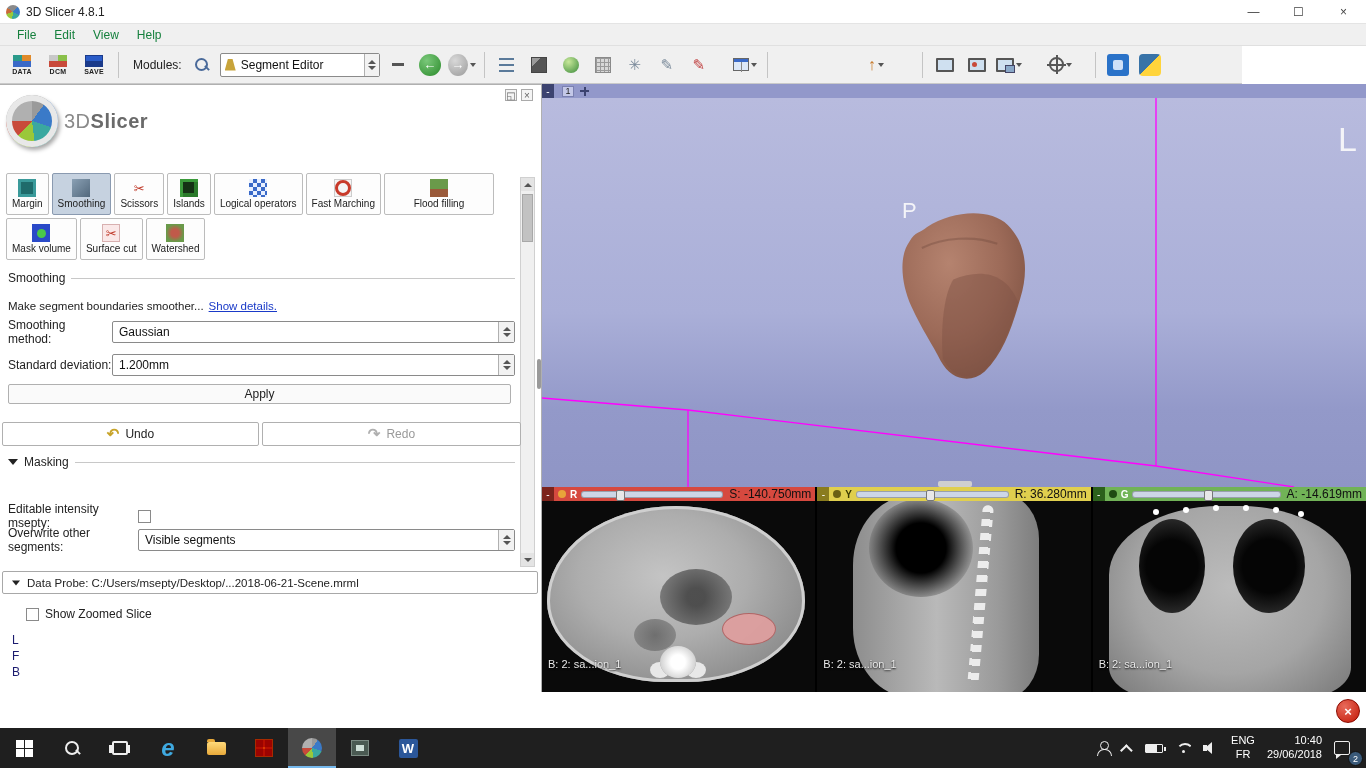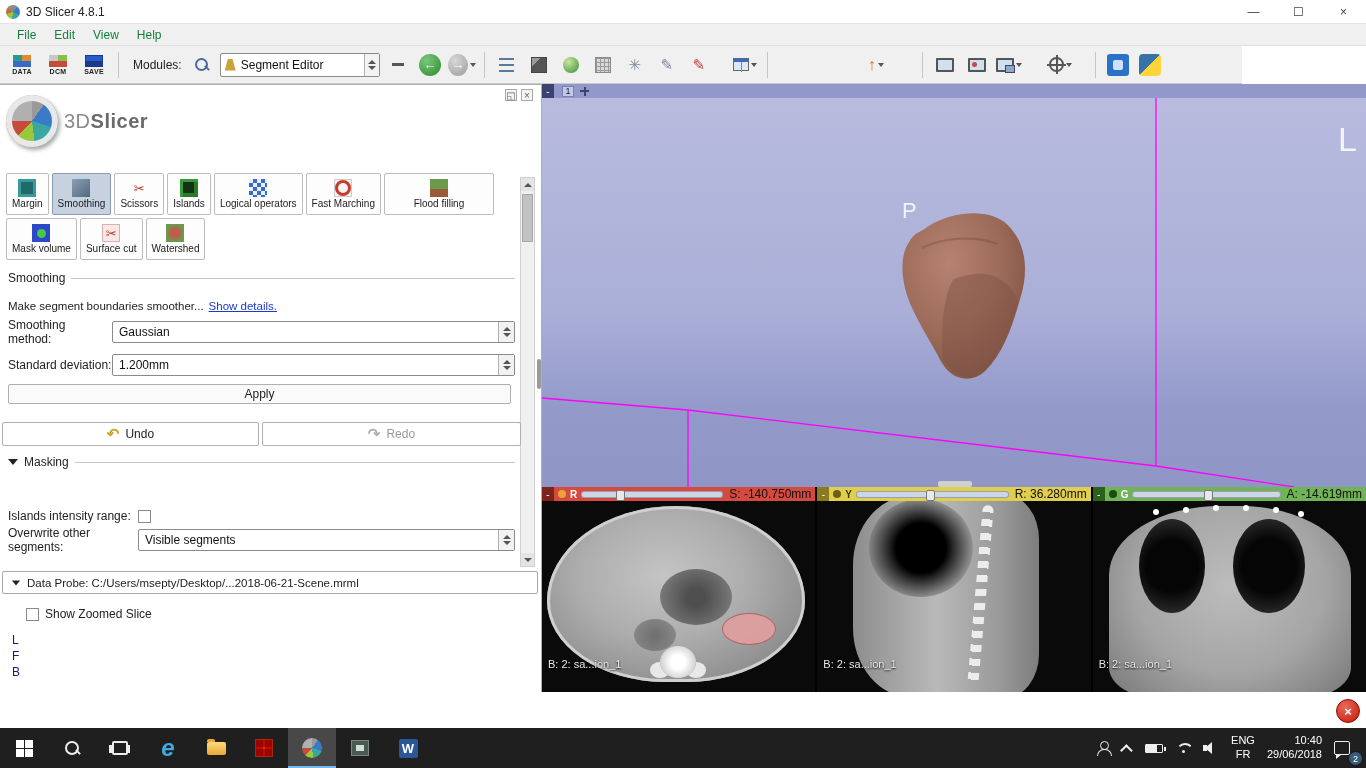--- a/index.html
+++ b/index.html
@@ -461,21 +461,21 @@
       <span class="redo-g">↷</span>
       <span>Redo</span>
     </div>
 
     <div class="grp-hdr" style="top:370px;">
       <span class="tri-blk"></span>
       <span>Masking</span>
       <span class="hline"></span>
     </div>
     <div class="prow" style="top:420px;">
-      <span class="plabel" style="width:130px;">Islands intensity range:</span>
+      <span class="plabel" style="width:130px;">Editable intensity msepty:</span>
       <span class="chk"></span>
     </div>
     <div class="prow" style="top:444px;">
       <span class="plabel" style="width:130px;">Overwrite other segments:</span>
       <div class="combo">
         <span class="cval">Visible segments</span>
         <span class="spin2">
             <span class="tri-up"></span>
             <span class="tri-dn"></span>
           </span>

